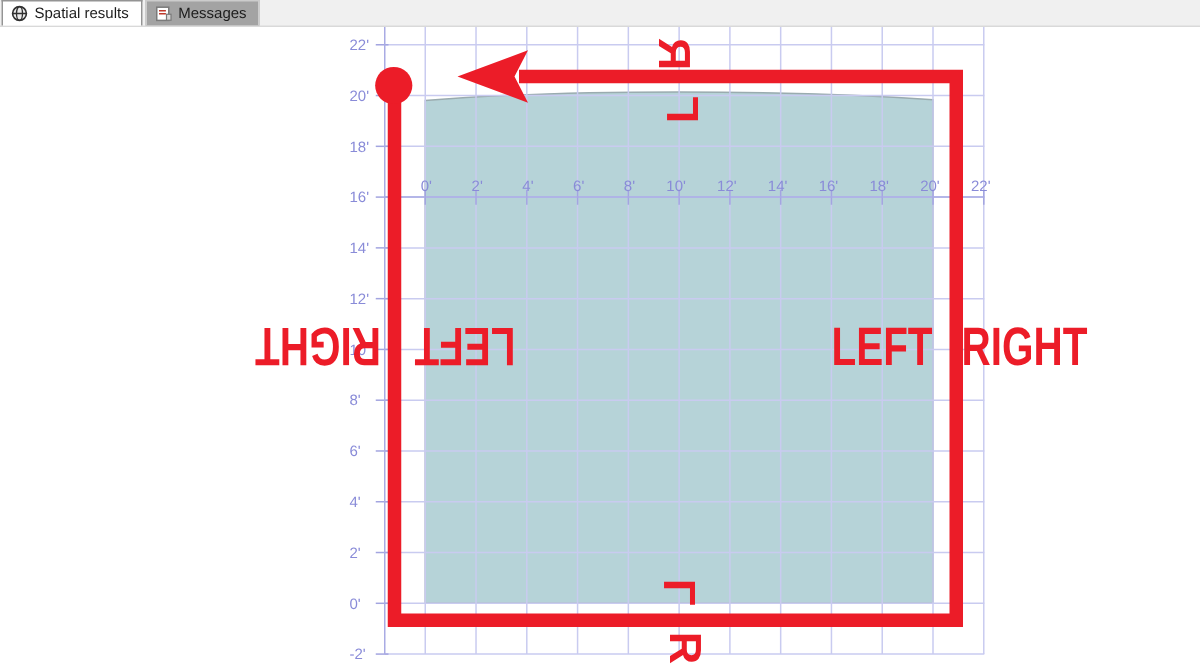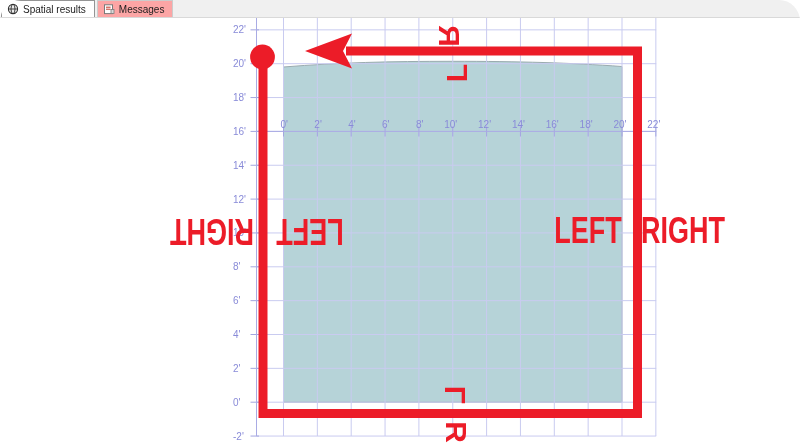--- a/index.html
+++ b/index.html
@@ -1,24 +1,24 @@
 <!DOCTYPE html>
 <html><head>
 <meta charset="utf-8">
 <style>
   html,body{margin:0;padding:0;background:#fff;}
   .screen{position:relative;width:800px;height:446px;background:#fff;overflow:hidden;
-          font-family:"Liberation Sans",sans-serif;border-radius:21px;}
+          font-family:"Liberation Sans",sans-serif;}
   .plot-svg{position:absolute;left:0;top:0;}
   .tabbar{position:absolute;left:0;top:0;width:800px;height:17px;background:#f0f0f0;
           border-bottom:1px solid #d9d9d9;display:flex;align-items:stretch;z-index:5;}
   .tab{display:flex;align-items:center;gap:4px;padding:0 8px 0 5px;font-size:10px;color:#1c1c1c;
        white-space:nowrap;cursor:default;}
   .tab.active{background:#ffffff;border:1px solid #949494;border-bottom:none;margin-left:1px;}
-  .tab.inactive{background:#fca5a5;border:1px solid #cccccc;border-bottom:none;margin-left:2px;}
+  .tab.inactive{background:#a3a3a3;border:1px solid #cccccc;border-bottom:none;margin-left:2px;}
   .tab-icon{display:inline-block;line-height:0;}
   .grid-line{stroke:#c9cbf0;stroke-width:1;}
   .axis-line{stroke:#a9abe4;stroke-width:1;}
   .tick{stroke:#a3a5e0;stroke-width:1;}
   .axis-label{fill:#898bd8;font-size:10px;font-family:"Liberation Sans",sans-serif;}
   .red-stroke{stroke:#ec1c28;stroke-width:9;fill:none;stroke-linejoin:miter;stroke-linecap:butt;}
   .red-fill{fill:#ec1c28;}
   .red-word{fill:#ec1c28;font-weight:bold;font-size:36px;text-anchor:middle;
             font-family:"Liberation Sans",sans-serif;}
   .red-letter{fill:#ec1c28;font-weight:bold;font-size:30px;text-anchor:middle;

